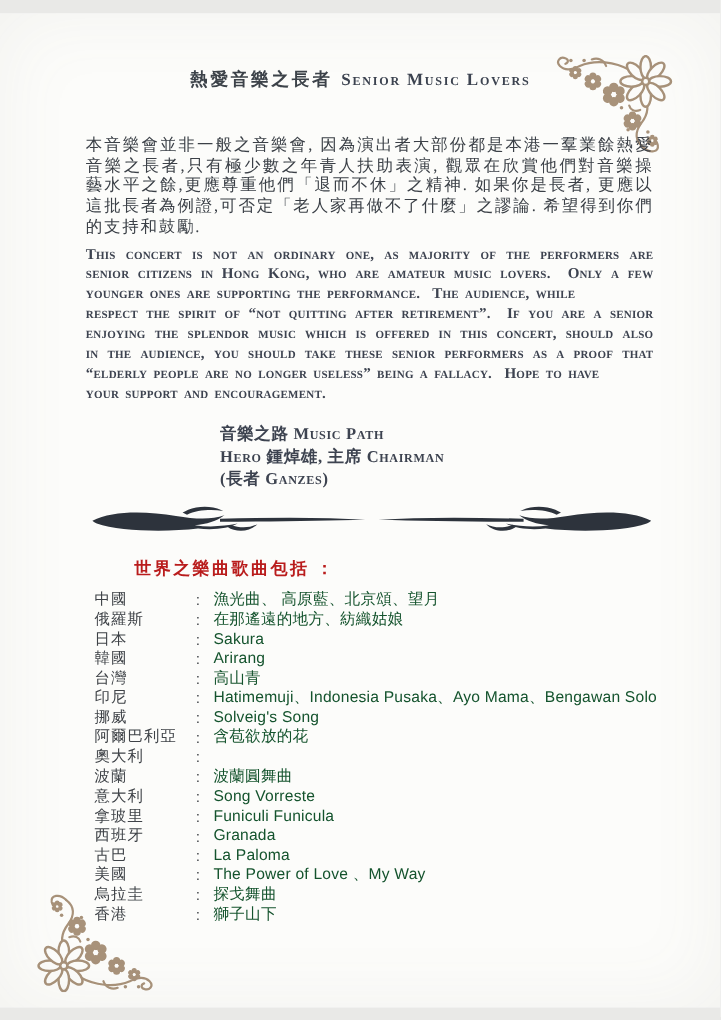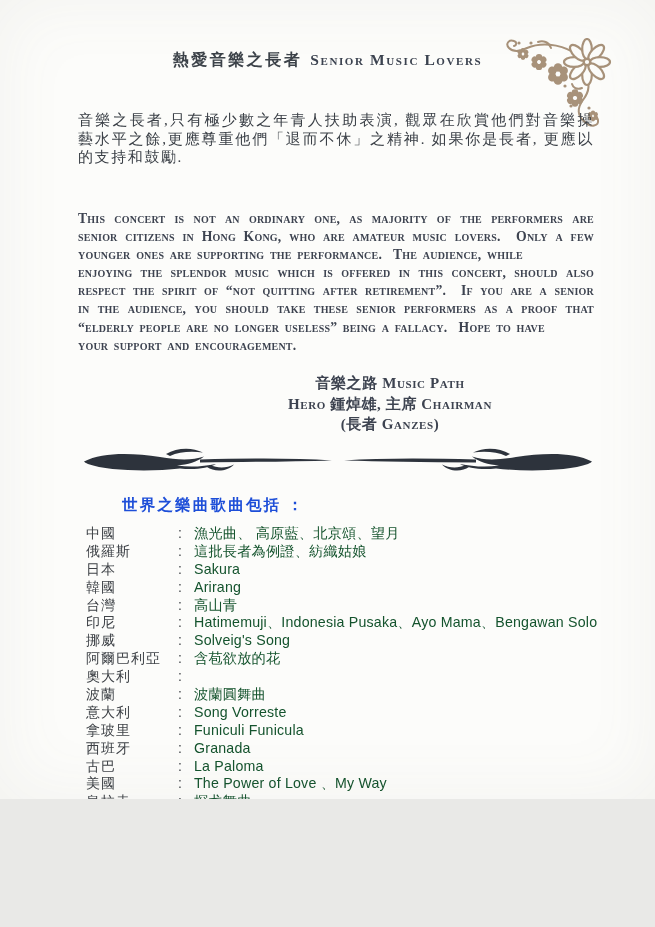--- a/index.html
+++ b/index.html
@@ -1,17 +1,17 @@
 <!DOCTYPE html>
 <html><head>
 <meta charset="utf-8">
 <style>
   html,body{margin:0;padding:0;background:#e9e9e7;}
   .page{
-    position:relative;width:655px;height:799px;margin:0 auto;
+    position:relative;width:655px;height:904px;margin:12px auto;
     background:#fcfcfa;overflow:hidden;
     color:#3a4046;
     font-family:"Liberation Serif", serif;
   }
   .page::after{
     content:"";position:absolute;inset:0;pointer-events:none;
     box-shadow:inset 0 0 70px rgba(110,110,100,0.07);
   }
   
   .title{position:absolute;top:50px;left:0;right:0;text-align:center;white-space:nowrap;}
@@ -25,28 +25,28 @@
   .intro-zh div:last-of-type{text-align-last:left;}
   
   .intro-en{position:absolute;left:78px;top:210px;width:516px;
             font-size:13.7px;line-height:18.1px;color:#3d4350;
             font-variant:small-caps;font-weight:700;word-spacing:2px;letter-spacing:0.2px;}
   .intro-en .en-line{text-align:justify;text-align-last:justify;white-space:pre-wrap;}
   .intro-en div:nth-of-type(3),
   .intro-en div:nth-of-type(7),
   .intro-en div:nth-of-type(8){text-align-last:left;}
   
-  .attribution{position:absolute;left:200px;top:373px;width:380px;text-align:center;
+  .attribution{position:absolute;left:200px;top:373px;width:380px;
                font-size:15px;line-height:20.5px;color:#3d4350;
                font-variant:small-caps;font-weight:700;letter-spacing:0.6px;}
   
   .divider{position:absolute;left:80px;top:445px;width:516px;height:34px;}
   
   .program-heading{position:absolute;left:122px;top:495px;
-                   font-size:15.5px;font-weight:700;letter-spacing:2.2px;color:#1d4ed8;}
+                   font-size:15.5px;font-weight:700;letter-spacing:2.2px;color:#b91c1c;}
   .program-rows{position:absolute;left:86px;top:525px;width:545px;font-size:14px;color:#3e4247;}
   .program-row{display:flex;height:17.9px;line-height:17.9px;align-items:flex-end;}
   .country{width:92px;flex:none;letter-spacing:1px;}
   .colon{width:16px;flex:none;font-family:"Liberation Sans", sans-serif;color:#45494d;}
   .songs{font-family:"Liberation Sans", sans-serif;font-size:14.2px;letter-spacing:0.2px;color:#14532d;}
   
   .orn{position:absolute;width:110px;height:96px;}
   .orn-tr{left:505px;top:38px;}
   .orn-bl{left:30px;top:794px;}
   .scan-bottom-line{position:absolute;left:0;right:0;top:920px;height:2px;background:#aeb2b0;}
@@ -119,40 +119,42 @@
   <svg class="orn orn-bl" viewBox="0 0 110 96">
     <use href="#corner-orn"></use>
   </svg>
 
   <div class="title">
     <span class="title-zh">熱愛音樂之長者</span><span class="title-en">Senior Music Lovers</span>
   </div>
 
   <div class="intro-zh">
 
+      <div class="zh-line">本音樂會並非一般之音樂會, 因為演出者大部份都是本港一羣業餘熱愛</div>
 
       <div class="zh-line">音樂之長者,只有極少數之年青人扶助表演, 觀眾在欣賞他們對音樂操</div>
 
       <div class="zh-line">藝水平之餘,更應尊重他們「退而不休」之精神. 如果你是長者, 更應以</div>
 
+      <div class="zh-line">這批長者為例證,可否定「老人家再做不了什麼」之謬論. 希望得到你們</div>
 
       <div class="zh-line">的支持和鼓勵.</div>
     </div>
 
   <div class="intro-en">
 
       <div class="en-line">This concert is not an ordinary one, as majority of the performers are</div>
 
       <div class="en-line">senior citizens in Hong Kong, who are amateur music lovers.  Only a few</div>
 
       <div class="en-line">younger ones are supporting the performance.  The audience, while</div>
 
+      <div class="en-line">respect the spirit of “not quitting after retirement”.  If you are a senior</div>
+
       <div class="en-line">enjoying the splendor music which is offered in this concert, should also</div>
-
-      <div class="en-line">respect the spirit of “not quitting after retirement”.  If you are a senior</div>
 
       <div class="en-line">in the audience, you should take these senior performers as a proof that</div>
 
       <div class="en-line">“elderly people are no longer useless” being a fallacy.  Hope to have</div>
 
       <div class="en-line">your support and encouragement.</div>
     </div>
 
   <div class="attribution">
 
@@ -174,21 +176,21 @@
 
       <div class="program-row">
         <span class="country">中國</span>
         <span class="colon">:</span>
         <span class="songs">漁光曲、 高原藍、北京頌、望月</span>
       </div>
 
       <div class="program-row">
         <span class="country">俄羅斯</span>
         <span class="colon">:</span>
-        <span class="songs">這批長者為例證、紡織姑娘</span>
+        <span class="songs">在那遙遠的地方、紡織姑娘</span>
       </div>
 
       <div class="program-row">
         <span class="country">日本</span>
         <span class="colon">:</span>
         <span class="songs">Sakura</span>
       </div>
 
       <div class="program-row">
         <span class="country">韓國</span>

